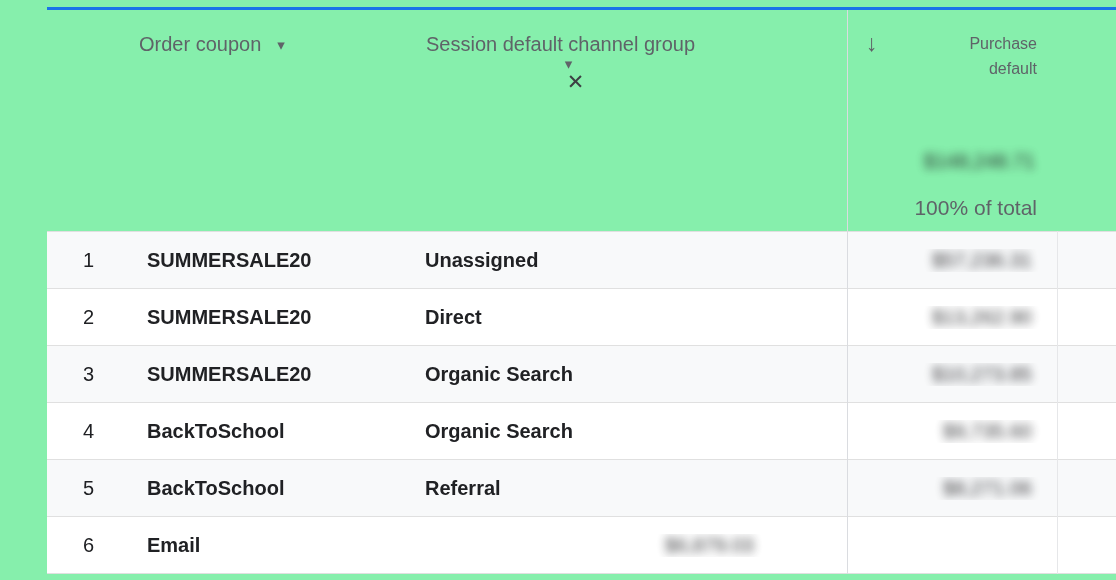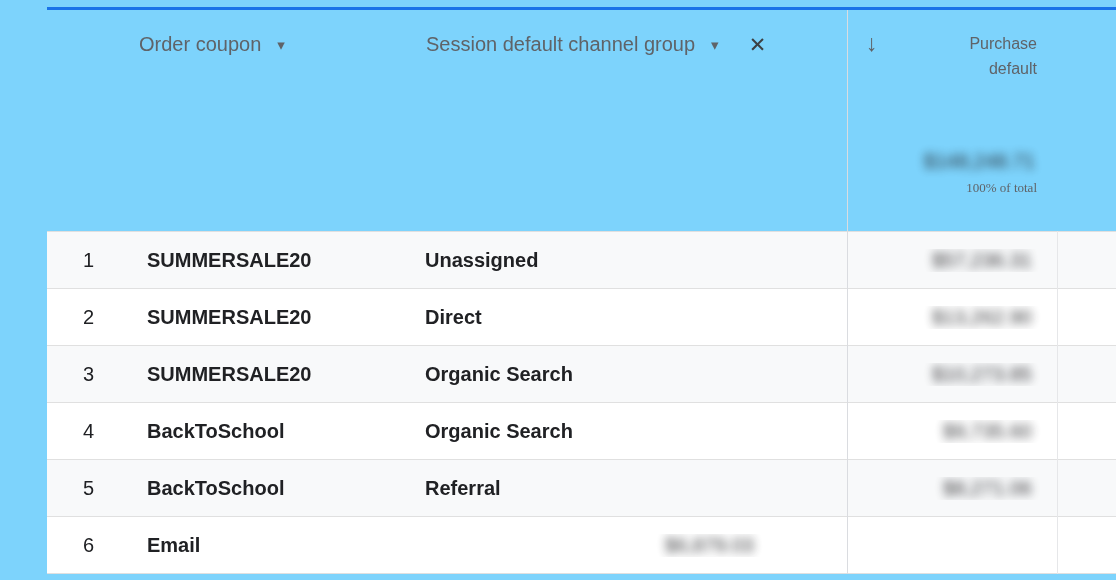--- a/index.html
+++ b/index.html
@@ -1,42 +1,42 @@
 <!DOCTYPE html>
 <html><head>
 <meta charset="utf-8">
 <style>
   html,body{margin:0;padding:0;background:#ffffff;}
   .stage{
     position:relative;
     width:1116px;height:580px;
-    background:#7dd3fc;
+    background:#86efac;
     font-family:"Liberation Sans","DejaVu Sans",sans-serif;
     overflow:hidden;
     color:#202124;
   }
   
   .topline{position:absolute;left:47px;right:0;top:7px;height:3px;background:#1a73e8;z-index:3;}
   
   .vdiv-main{position:absolute;left:847px;top:10px;width:1px;height:564px;background:#dadce0;z-index:2;}
   
   .vdiv-right{position:absolute;left:1057px;top:231px;width:1px;height:343px;background:#e6e7e9;z-index:2;}
 
   
   .hdr{position:absolute;top:33px;display:flex;align-items:center;font-size:20px;color:#5f6368;white-space:nowrap;}
   .hdr-coupon{left:139px;}
-  .hdr-channel{left:426px;}
+  .hdr-channel{left:426px;flex-direction:column;}
   .caret{font-size:15px;margin-left:16px;color:#5f6368;line-height:1;}
   .close{font-size:21px;margin-left:30px;color:#3c4043;line-height:1;cursor:pointer;}
   .sort-arrow{position:absolute;left:866px;top:30px;font-size:23px;color:#5f6368;z-index:3;}
   .hdr-metric{position:absolute;right:79px;top:31px;text-align:right;font-size:16px;line-height:25px;color:#5f6368;}
 
   
   .total-value{position:absolute;right:81px;top:150px;font-size:20px;color:#202124;white-space:nowrap;}
-  .total-share{position:absolute;right:79px;top:180px;font-size:13px;color:#5f6368;white-space:nowrap;font-family:Liberation Serif, serif;}
+  .total-share{position:absolute;right:79px;top:196px;font-size:21px;color:#5f6368;white-space:nowrap;}
   .redacted{filter:blur(5px);opacity:.9;}
 
   
   .rows{position:absolute;top:231px;left:47px;width:1069px;border-top:1px solid #e0e0e0;z-index:1;}
   .row{display:flex;align-items:center;height:57px;box-sizing:border-box;border-bottom:1px solid #e0e0e0;font-size:20px;color:#202124;background:#ffffff;}
   .row.odd{background:#f8f9fa;}
   .c{box-sizing:border-box;white-space:nowrap;overflow:hidden;}
   .c-num{width:100px;padding-left:36px;color:#202124;}
   .c-coupon{width:278px;font-weight:bold;}
   .c-channel{width:421px;font-weight:bold;}

